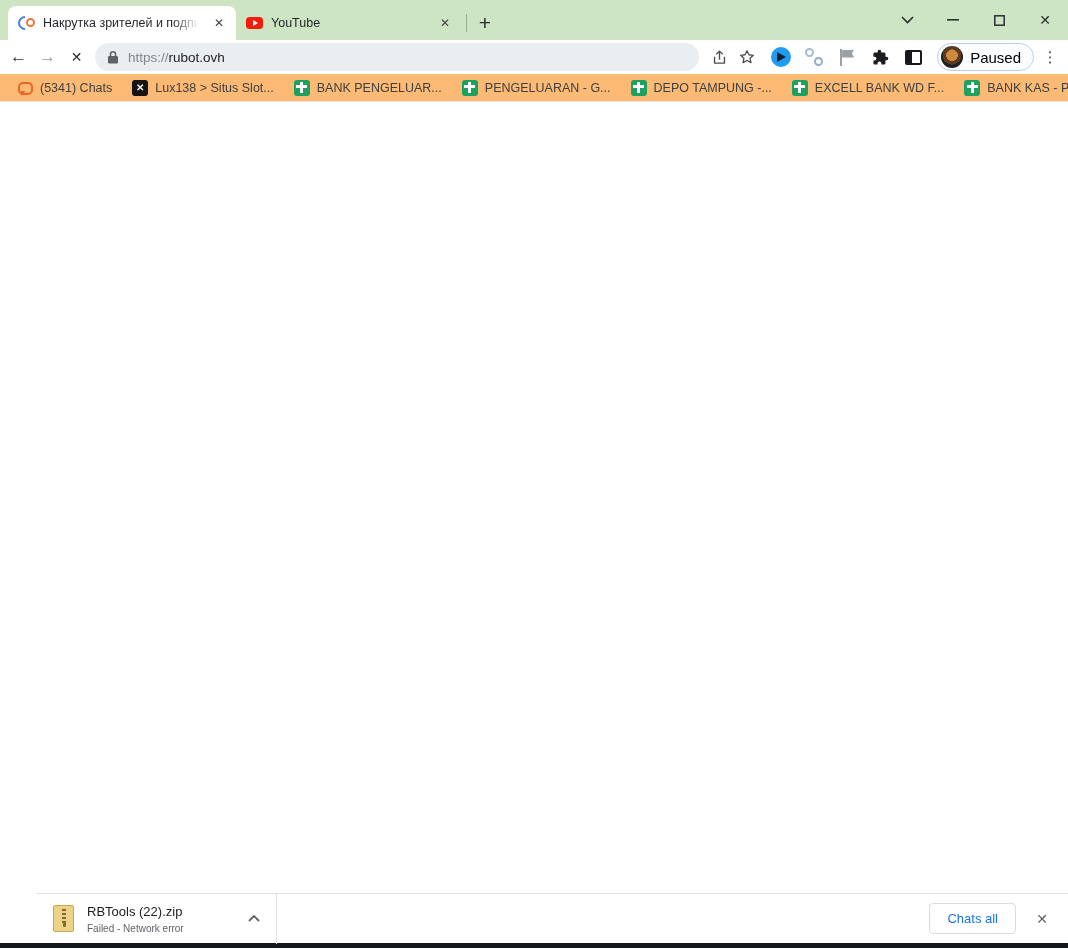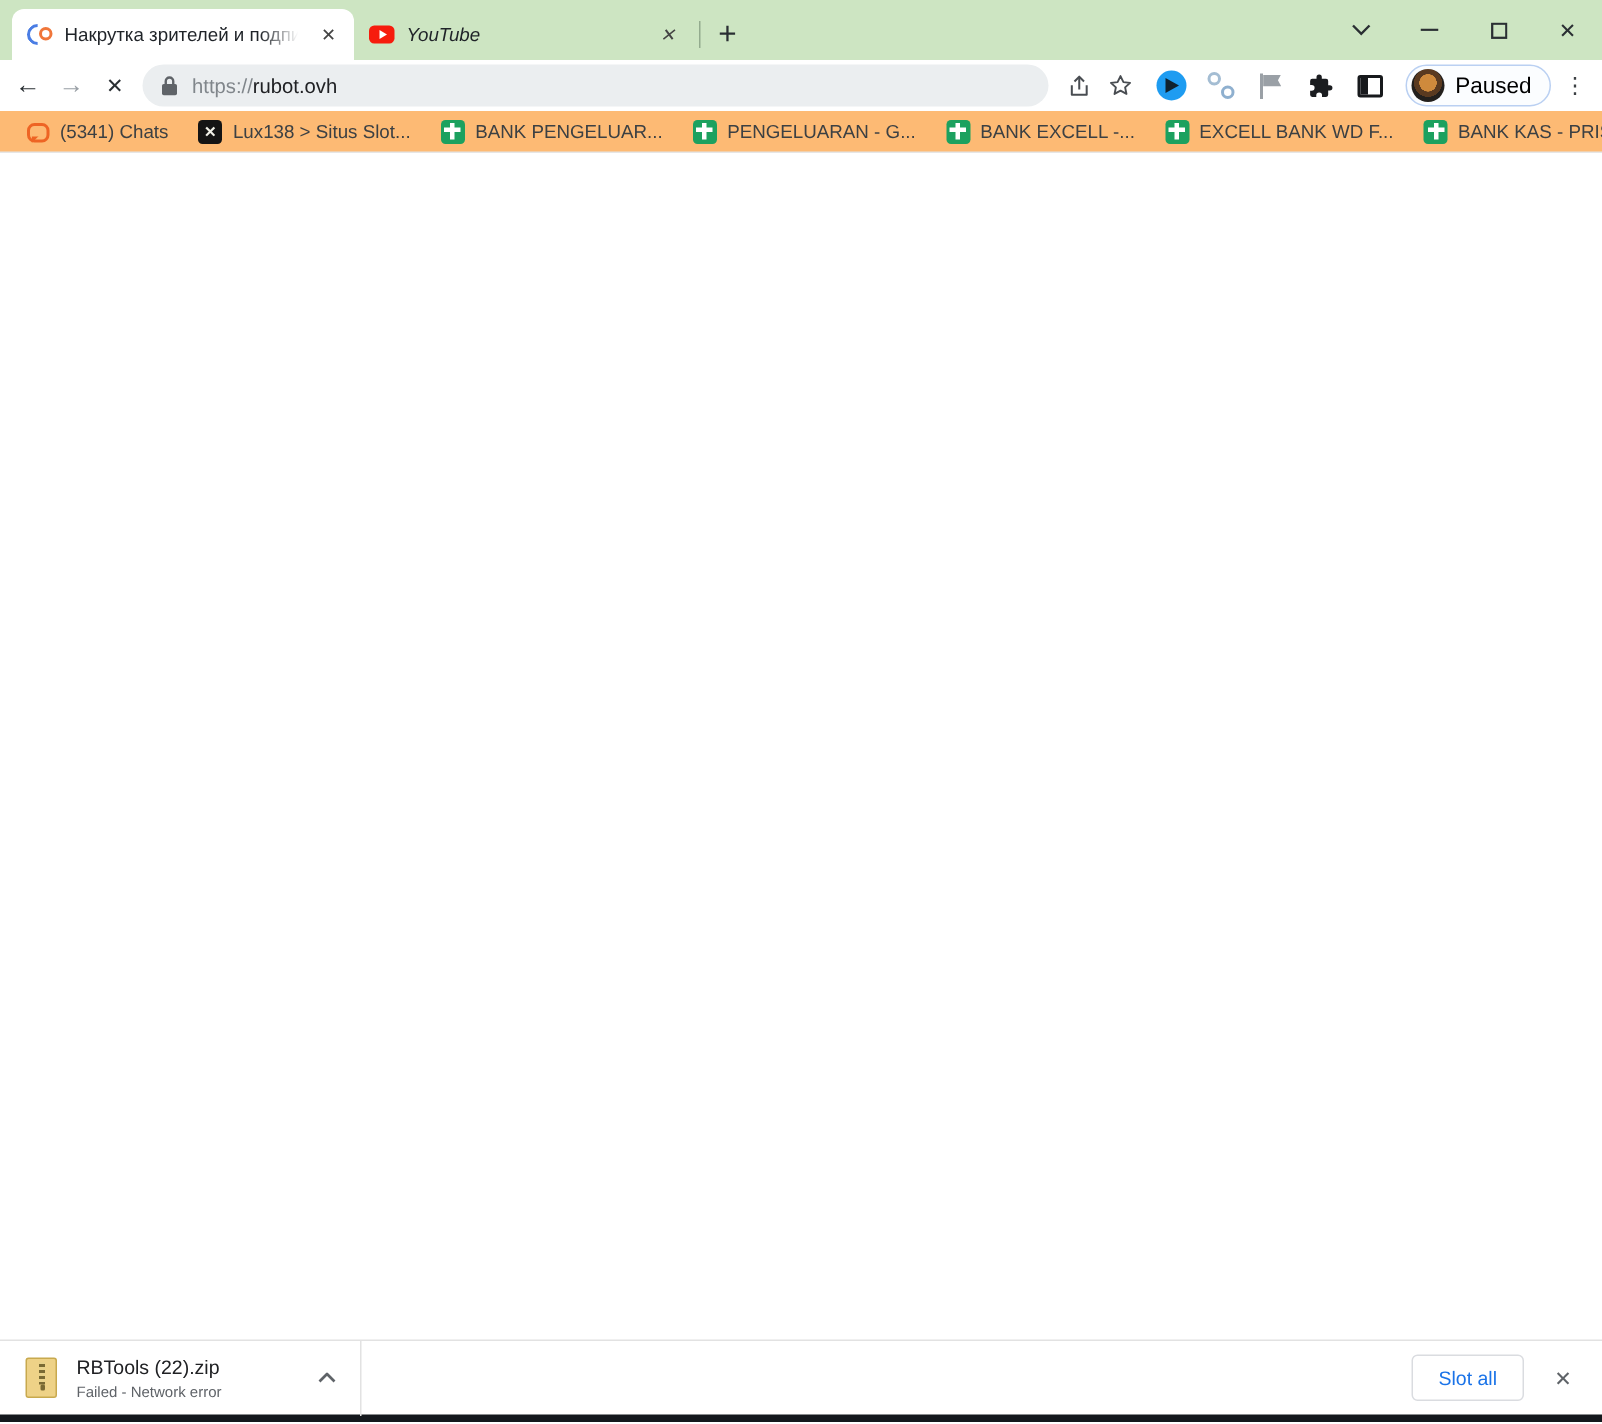--- a/index.html
+++ b/index.html
@@ -2,21 +2,21 @@
 <html><head>
 <meta charset="utf-8">
 <style>
   * { margin:0; padding:0; box-sizing:border-box; }
   html,body { width:1068px; height:949px; overflow:hidden; font-family:"Liberation Sans", sans-serif; background:#fff; }
 
   
   .tabstrip { height:40px; background:#cde5c2; display:flex; align-items:flex-end; position:relative; }
   .tab { height:34px; display:flex; align-items:center; padding:0 8px 0 10px; gap:8px; }
   .tab.active { width:228px; margin-left:8px; background:#fff; border-radius:8px 8px 0 0; }
-  .tab.inactive { width:226px;font-style:italic; }
+  .tab.inactive { width:226px; }
   .tab-title { font-size:12.5px; color:#1f2328; white-space:nowrap; overflow:hidden; flex:1;
     -webkit-mask-image:linear-gradient(90deg,#000 82%,transparent 98%);
     mask-image:linear-gradient(90deg,#000 82%,transparent 98%); }
   .tab-close { width:18px; height:18px; border-radius:50%; display:flex; align-items:center; justify-content:center;
     font-size:12px; color:#444; flex:none; cursor:pointer; }
   .tab-divider { width:1px; height:18px; background:#93ab8e; margin:0 4px 8px 4px; }
   .newtab-btn { width:28px; height:28px; margin-bottom:3px; display:flex; align-items:center; justify-content:center;
     font-size:21px; color:#2a2f33; border-radius:50%; cursor:pointer; }
 
   
@@ -82,21 +82,21 @@
   .ico-lux { background:#141414; border-radius:3px; display:flex; align-items:center; justify-content:center;
     color:#f2f2e9; font-size:10px; font-weight:bold; }
   .ico-sheets { background:#1ca15f; border-radius:3px; }
   .ico-sheets::before { content:""; position:absolute; left:6.5px; top:2.5px; width:3px; height:11px; background:#fff; }
   .ico-sheets::after { content:""; position:absolute; left:2.5px; top:5px; width:11px; height:3px; background:#fff; }
 
   
   .content { height:791px; background:#fff; }
 
   
-  .shelf { height:50px; background:#fff; border-top:1px solid #e2e2e2; display:flex; align-items:center; }
+  .shelf { height:50px; background:#fff; border-top:1px solid #e2e2e2; display:flex; align-items:center;margin-left:36px; }
   .dl-item { display:flex; align-items:center; height:100%; width:240px; padding:0 10px 0 17px; gap:13px; cursor:pointer; }
   .zip-icon { width:21px; height:27px; background:#eed287; border:1px solid #c8a94e; border-radius:2px; position:relative; flex:none; }
   .zip-icon::before { content:""; position:absolute; left:8px; top:2px; width:4px; height:15px;
     background:repeating-linear-gradient(0deg,#7a6a33 0 2px,#e8d28a 2px 4px); }
   .zip-icon::after { content:""; position:absolute; left:8.5px; top:17px; width:3px; height:4px; background:#7a6a33; border-radius:1px; }
   .dl-texts { display:flex; flex-direction:column; gap:4px; flex:1; min-width:0; }
   .dl-name { font-size:13px; color:#202124; white-space:nowrap; }
   .dl-status { font-size:10px; color:#5f6368; white-space:nowrap; }
   .dl-expand { width:24px; height:24px; display:flex; align-items:center; justify-content:center; cursor:pointer; flex:none; }
   .shelf-divider { width:1px; height:50px; background:#e2e2e2; }
@@ -219,21 +219,21 @@
   <div class="bm-item">
     <span class="bm-ico ico-sheets"></span>
     <span class="bm-label">BANK PENGELUAR...</span>
   </div>
   <div class="bm-item">
     <span class="bm-ico ico-sheets"></span>
     <span class="bm-label">PENGELUARAN - G...</span>
   </div>
   <div class="bm-item">
     <span class="bm-ico ico-sheets"></span>
-    <span class="bm-label">BANK EXCELL -...</span>
+    <span class="bm-label">DEPO TAMPUNG -...</span>
   </div>
   <div class="bm-item">
     <span class="bm-ico ico-sheets"></span>
     <span class="bm-label">EXCELL BANK WD F...</span>
   </div>
   <div class="bm-item">
     <span class="bm-ico ico-sheets"></span>
     <span class="bm-label">BANK KAS - PRISKI...</span>
   </div>
 
@@ -249,18 +249,18 @@
       <span class="dl-status">Failed - Network error</span>
     </span>
     <span class="dl-expand">
       <svg width="12" height="7" viewBox="0 0 12 7">
           <polyline points="1,6 6,1 11,6" fill="none" stroke="#5f6368" stroke-width="1.8"></polyline>
         </svg>
     </span>
   </div>
   <div class="shelf-divider"></div>
   <div class="shelf-right">
-    <button class="showall-btn">Slot all</button>
+    <button class="showall-btn">Chats all</button>
     <span class="shelf-close">✕</span>
   </div>
 </div>
 
 <div class="bottom-strip"></div>
 
 </body></html>

